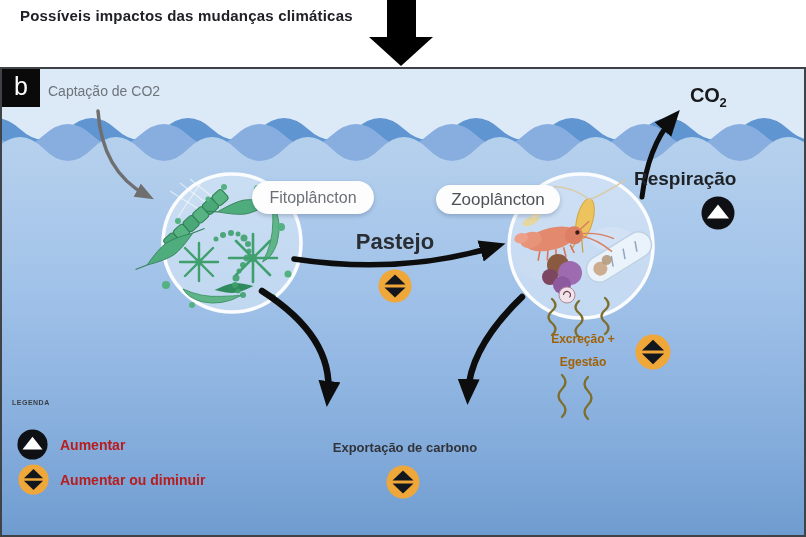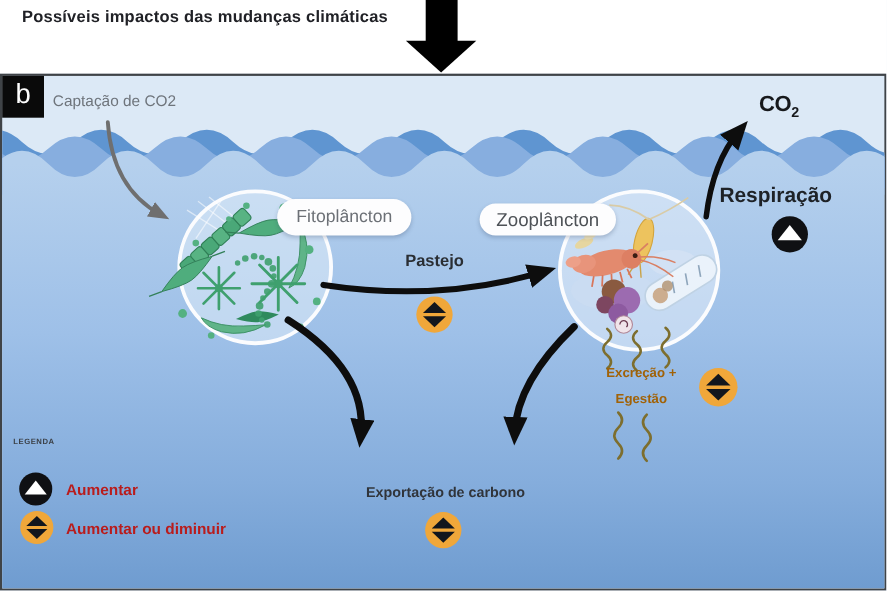--- a/index.html
+++ b/index.html
@@ -22,22 +22,22 @@
     font-size:25px;display:flex;align-items:center;justify-content:center;padding-bottom:3px;box-sizing:border-box;
   }
   .lbl{position:absolute;color:#24272c;}
   .captacao{left:46px;top:14px;font-size:14px;font-weight:500;color:#6E747B;}
   .pill{
     position:absolute;background:#fdfdfe;border-radius:17px;display:flex;align-items:center;
     justify-content:center;box-shadow:0 2px 4px rgba(50,70,100,.28);
   }
   .pill-fito{left:250px;top:112px;width:122px;height:33px;font-size:16px;color:#6C7076;}
   .pill-zoo{left:434px;top:116px;width:124px;height:29px;font-size:17px;color:#4E5257;font-weight:500;}
-  .pastejo{left:343px;top:160px;width:100px;text-align:center;font-size:15px;font-weight:600;color:#2A2E33;}
-  .respiracao{left:652px;top:99px;width:126px;font-size:19px;font-weight:600;color:#1E2227;}
+  .pastejo{left:343px;top:160px;width:100px;text-align:center;font-size:22px;font-weight:600;color:#2A2E33;}
+  .respiracao{left:632px;top:99px;width:126px;font-size:19px;font-weight:600;color:#1E2227;}
   .co2{left:688px;top:15px;font-size:20px;font-weight:600;color:#17191C;letter-spacing:-.3px;}
   .co2 sub{font-size:13px;font-weight:600;}
   .excrecao{left:516px;top:259px;width:130px;text-align:center;font-size:12px;font-weight:600;
     line-height:23px;color:#a16207;}
   .export{left:323px;top:371px;width:160px;text-align:center;font-size:13px;font-weight:600;color:#30343A;}
   .badge{position:absolute;}
   .legenda-title{position:absolute;left:10px;top:330px;font-size:7px;font-weight:700;
     letter-spacing:.5px;color:#3A3F45;}
   .legend-label{position:absolute;font-size:14px;font-weight:600;color:#b91c1c;}
   .legend-label-1{left:58px;top:368px;}

